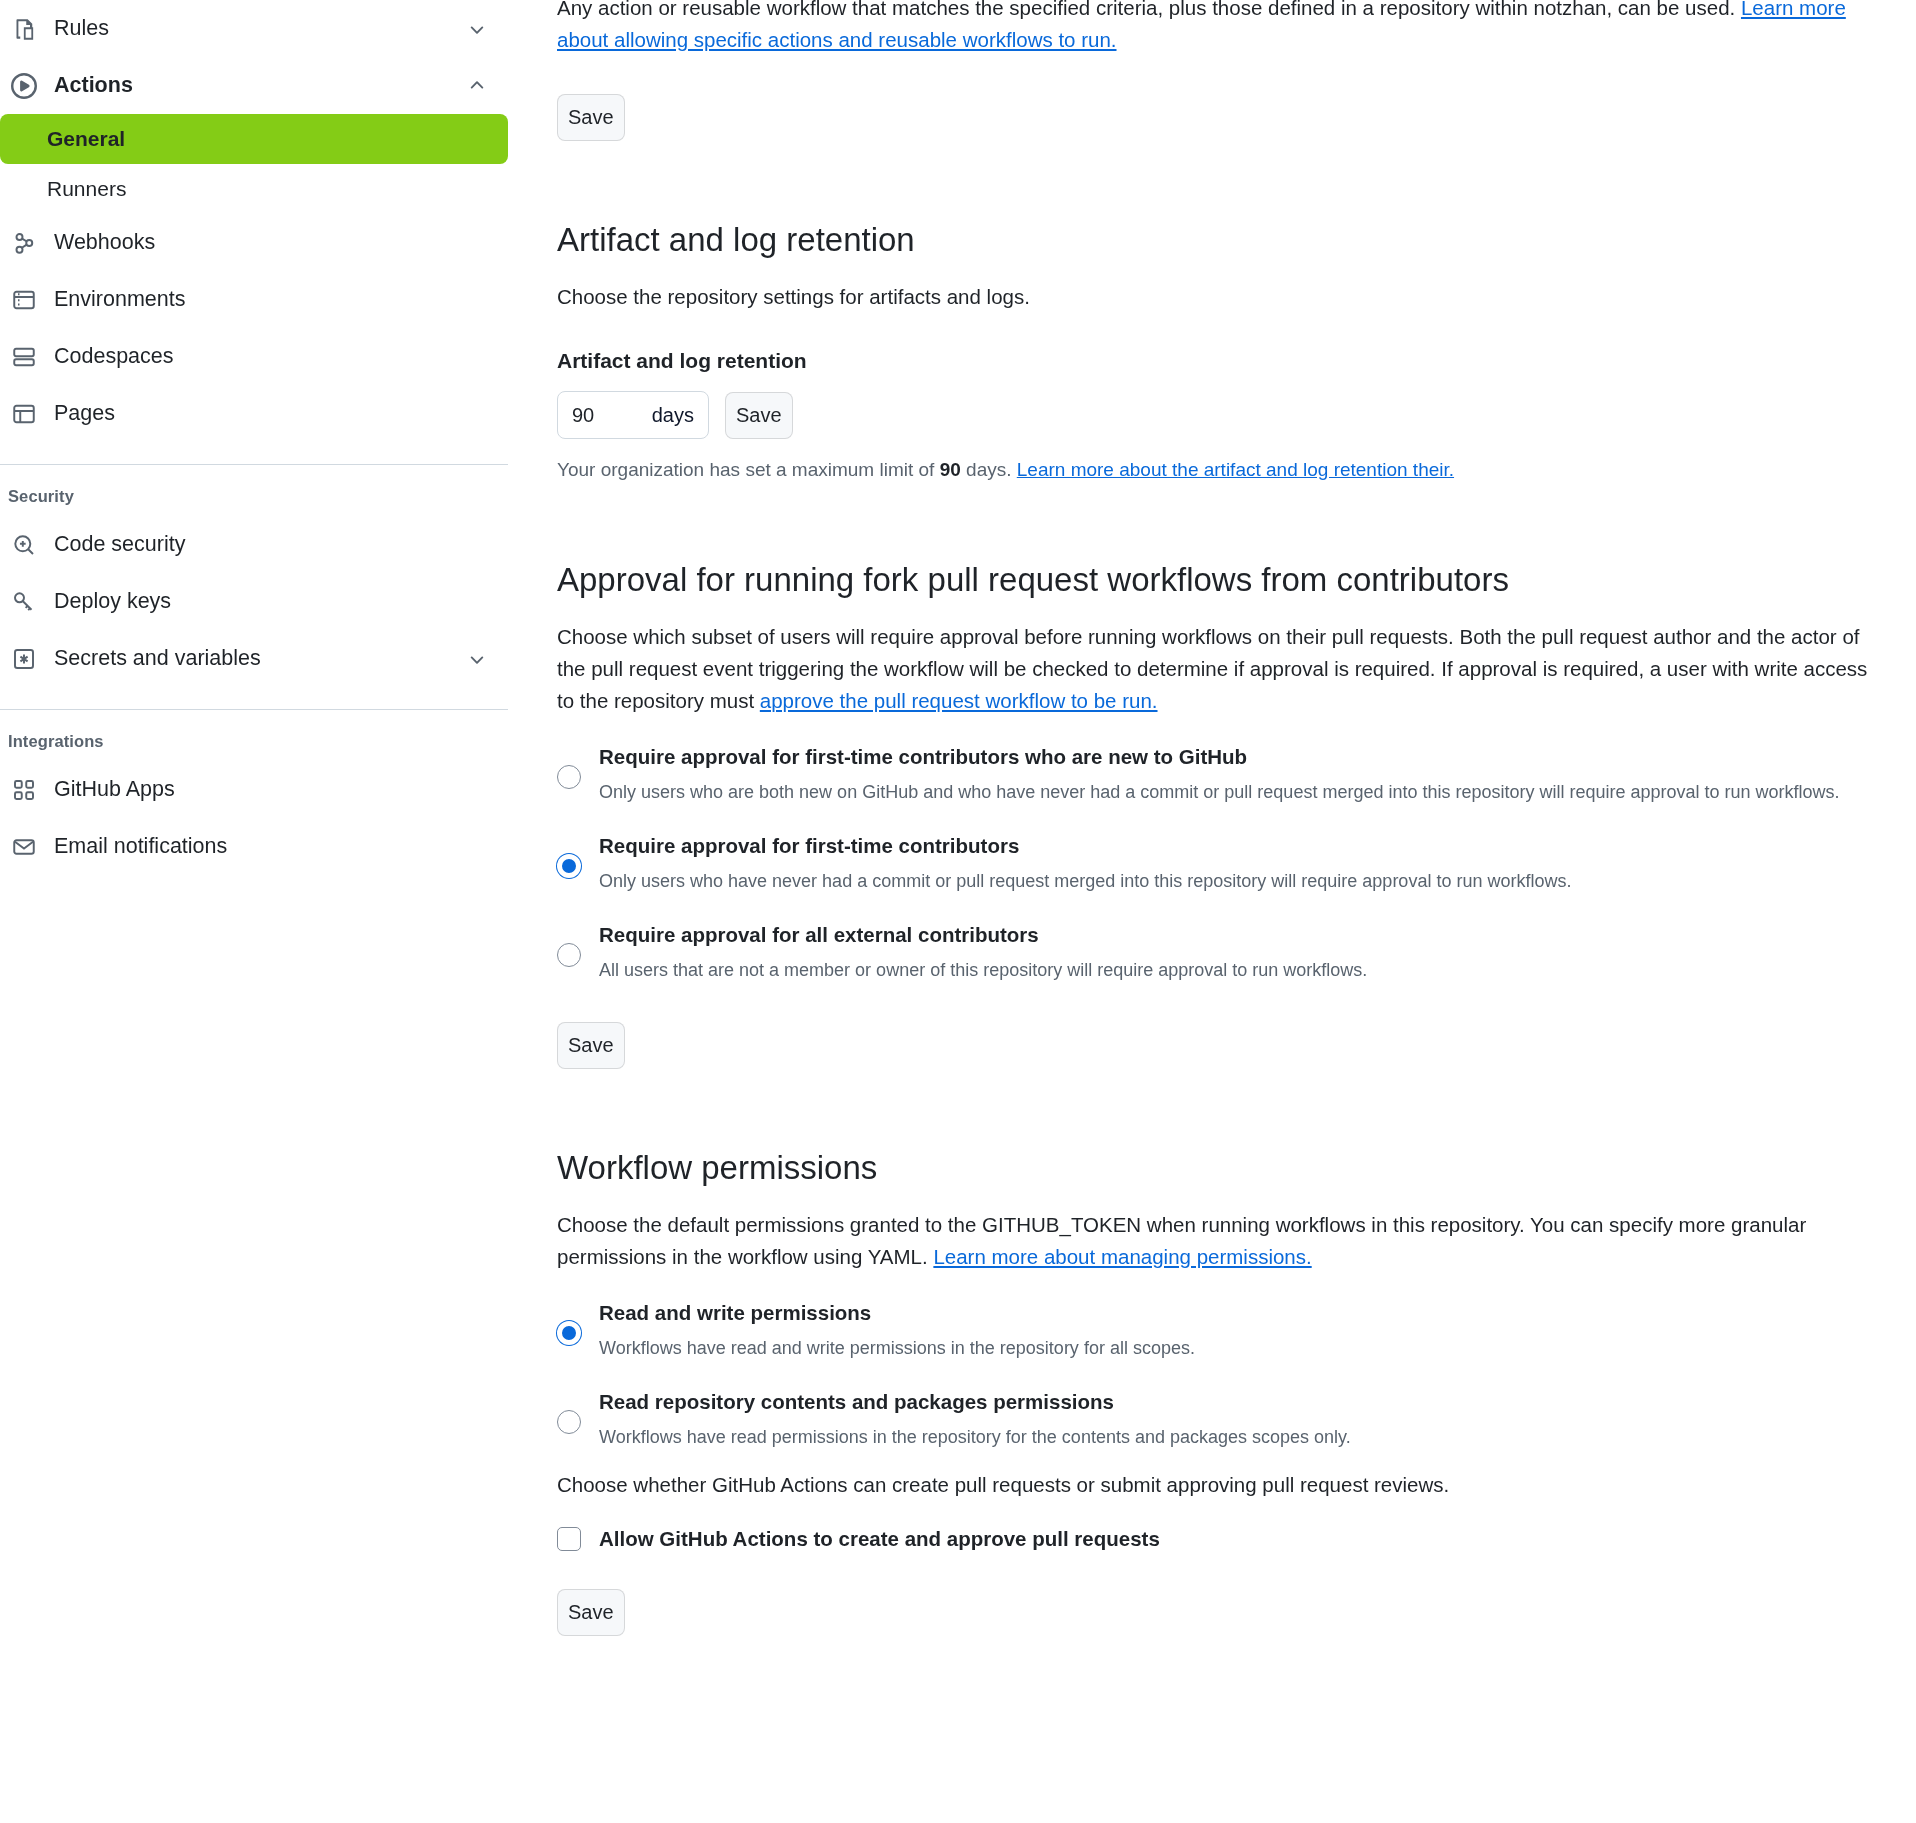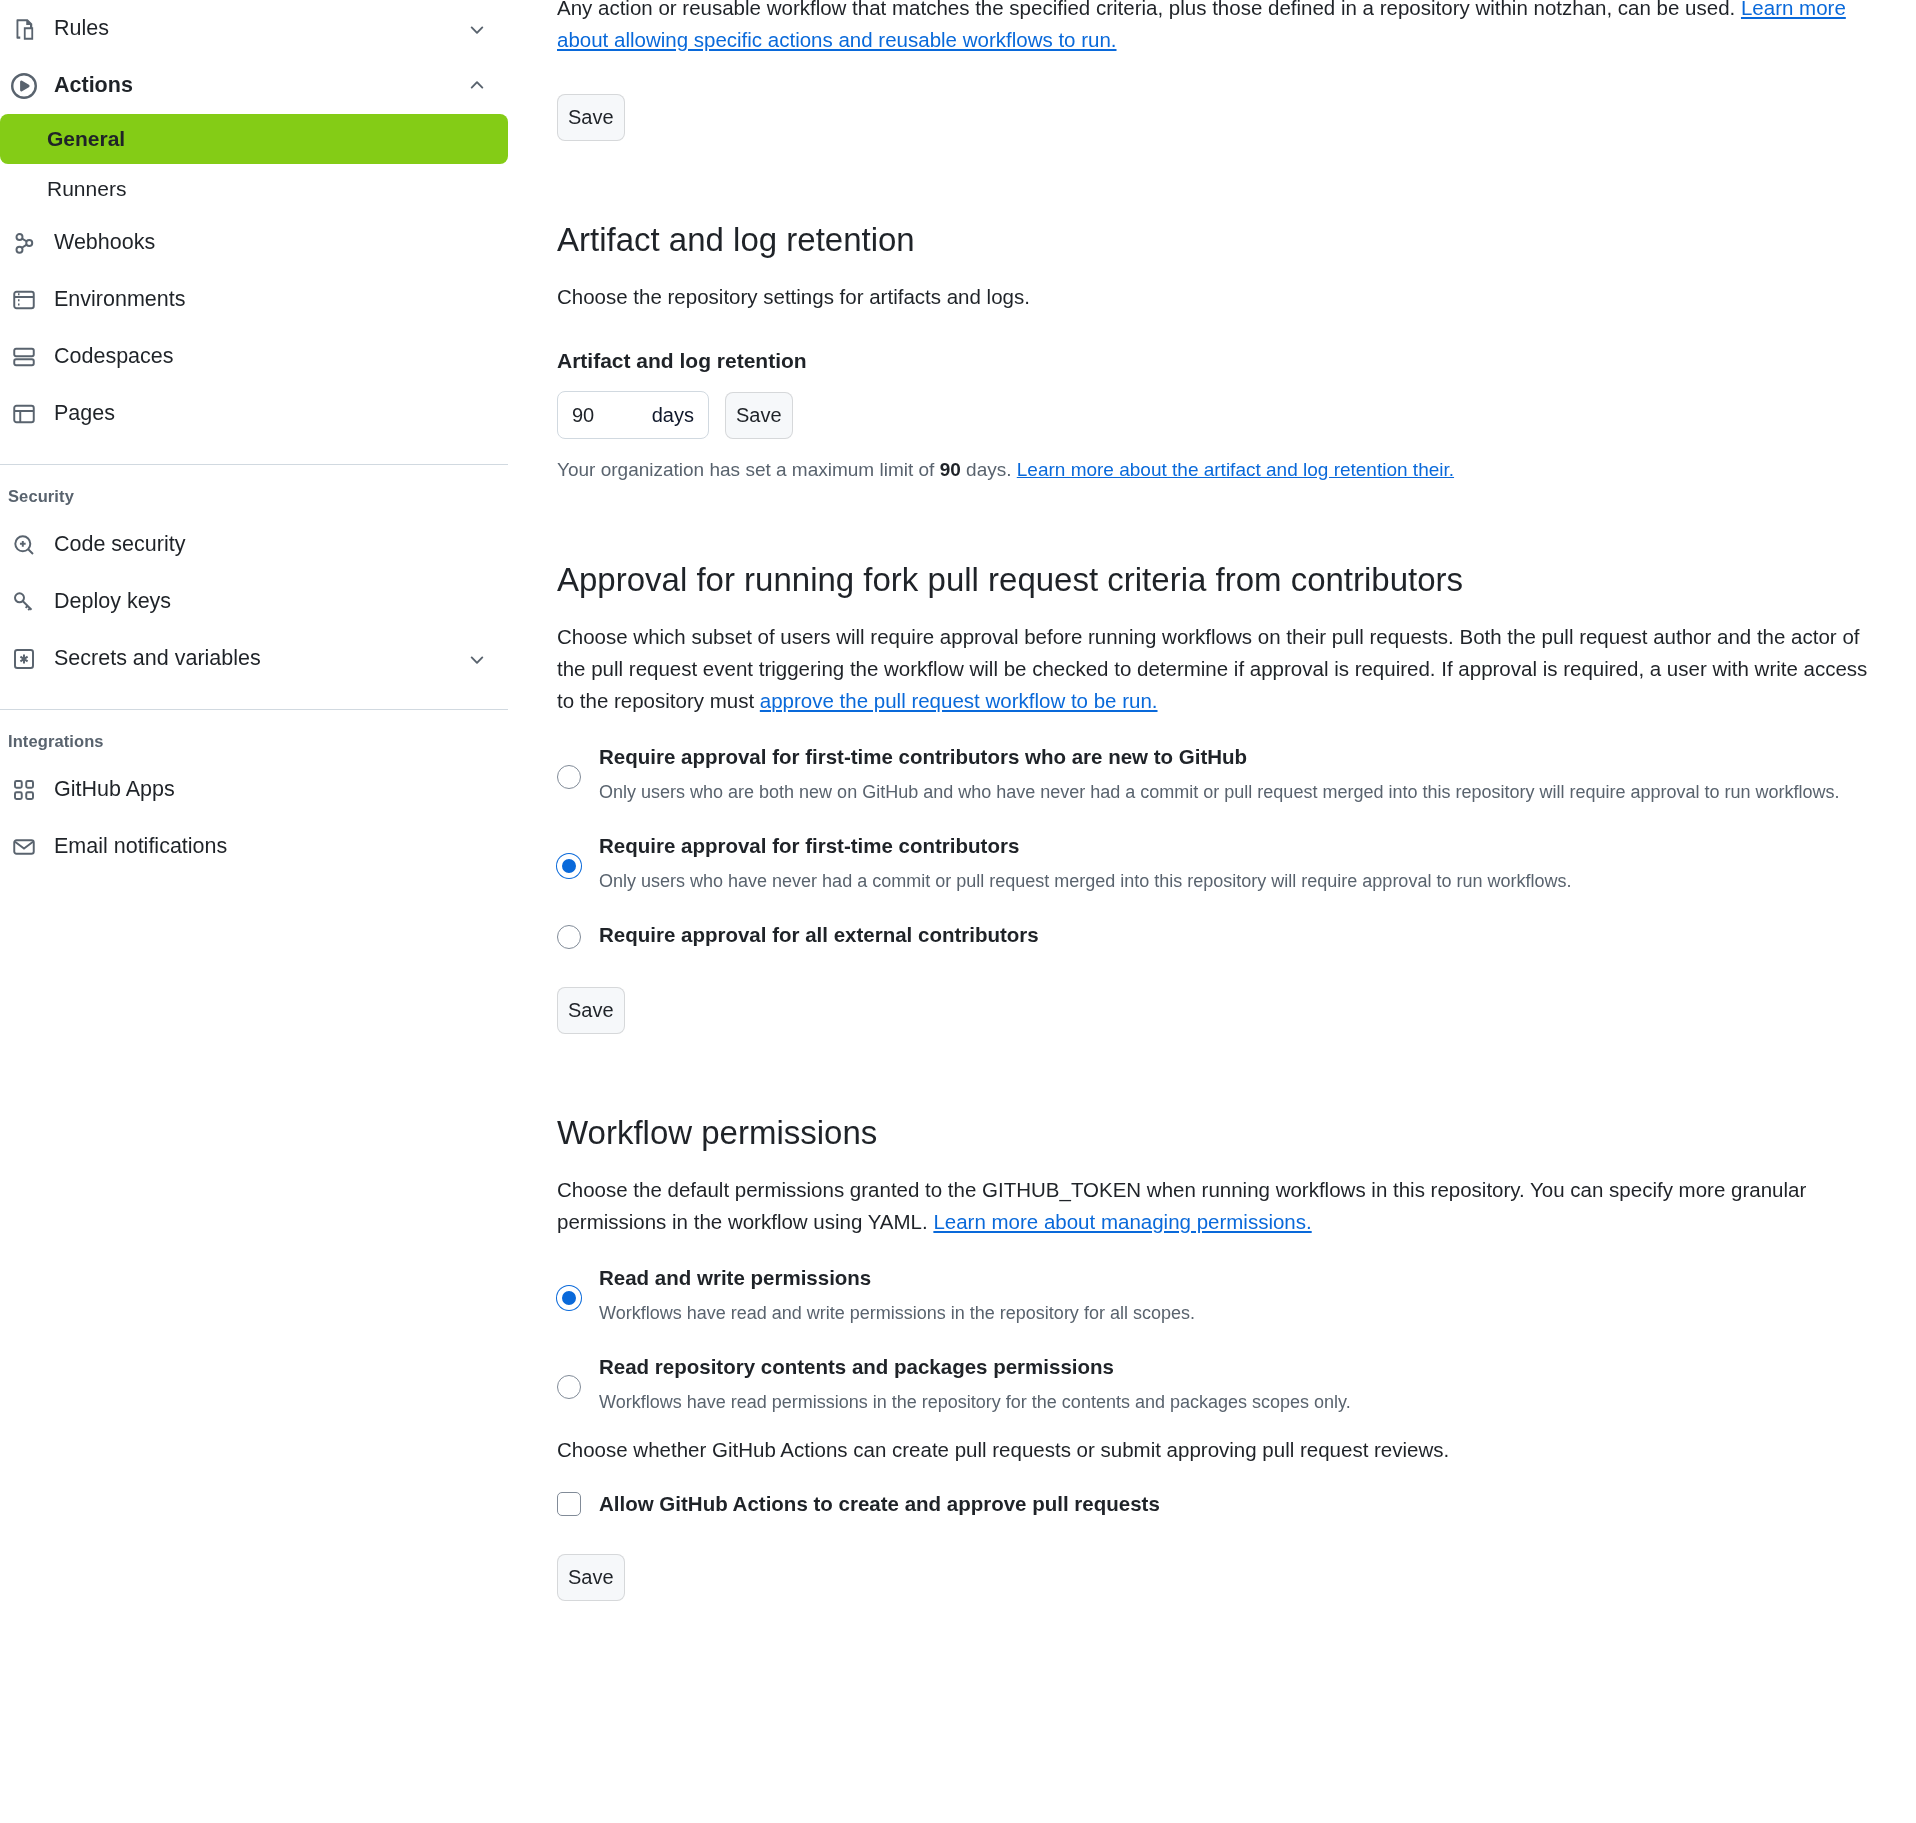--- a/index.html
+++ b/index.html
@@ -378,21 +378,21 @@
         <span>90</span>
         <span class="unit">days</span>
       </div>
       <button class="btn">Save</button>
     </div>
 
     <p class="ret-note">
       <span>Your organization has set a maximum limit of </span><b>90</b><span> days. </span><a class="link" href="#">Learn more about the artifact and log retention their.</a>
     </p>
 
-    <h2 class="section">Approval for running fork pull request criteria from contributors</h2>
+    <h2 class="section">Approval for running fork pull request workflows from contributors</h2>
     <p class="section-desc">
       <span>Choose which subset of users will require approval before running workflows on their pull requests. Both the pull request author and the actor of the pull request event triggering the workflow will be checked to determine if approval is required. If approval is required, a user with write access to the repository must </span><a class="link" href="#">approve the pull request workflow to be run.</a>
     </p>
 
     <div class="radio-row">
       <span class="radio"></span>
       <span class="radio-body">
         <span class="radio-title">Require approval for first-time contributors who are new to GitHub</span>
         <div class="radio-desc">Only users who are both new on GitHub and who have never had a commit or pull request merged into this repository will require approval to run workflows.</div>
       </span>
@@ -403,20 +403,21 @@
       <span class="radio-body">
         <span class="radio-title">Require approval for first-time contributors</span>
         <div class="radio-desc">Only users who have never had a commit or pull request merged into this repository will require approval to run workflows.</div>
       </span>
     </div>
 
     <div class="radio-row">
       <span class="radio"></span>
       <span class="radio-body">
         <span class="radio-title">Require approval for all external contributors</span>
+        <div class="radio-desc">All users that are not a member or owner of this repository will require approval to run workflows.</div>
       </span>
     </div>
 
     <div class="save-wrap">
       <button class="btn">Save</button>
     </div>
 
     <h2 class="section">Workflow permissions</h2>
     <p class="section-desc">
       <span>Choose the default permissions granted to the GITHUB_TOKEN when running workflows in this repository. You can specify more granular permissions in the workflow using YAML. </span><a class="link" href="#">Learn more about managing permissions.</a>

